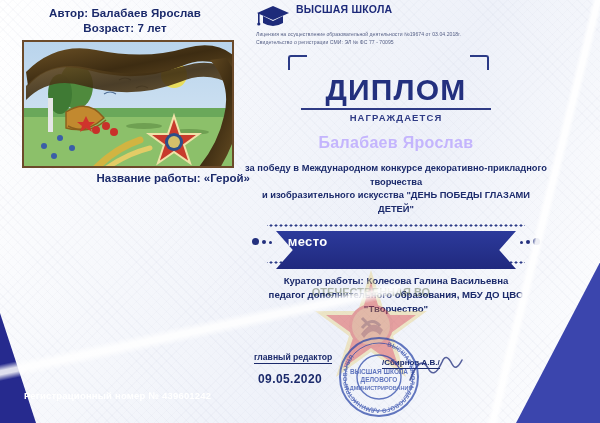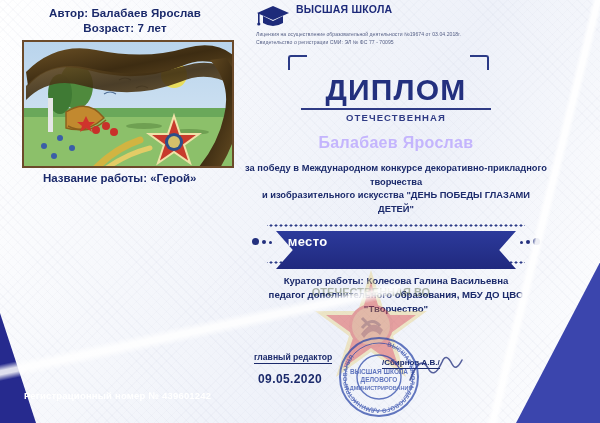--- a/index.html
+++ b/index.html
@@ -77,25 +77,24 @@
   .artwork-frame {
     position:absolute;
     left:22px; top:40px;
     width:212px; height:128px;
     border:2px solid #6b4a2a;
     background:#cfd9e6;
     overflow:hidden;
   }
   .artwork-title {
     position:absolute; left:0; top:172px; width:250px;
-    text-align:left;
+    text-align:right;
     color:#1b2a6b;
     font-size:11.5px;
     font-weight:bold;
-    margin-left:43px;
   }
   .reg-number {
     position:absolute;
     left:24px; bottom:22px;
     color:#ffffff;
     font-size:9.5px;
     font-weight:bold;
     letter-spacing:.2px;
   }
 
@@ -353,21 +352,21 @@
       <div>Свидетельство о регистрации СМИ: ЭЛ № ФС 77 - 70095</div>
     </div>
   </div>
 
   <div class="bracket tl"></div>
   <div class="bracket tr"></div>
 
   <div class="right-col">
     <div class="t-diplom">ДИПЛОМ</div>
     <div class="rule"></div>
-    <div class="t-nagr">ОТЕЧЕСТВЕННАЯ</div>
+    <div class="t-nagr">НАГРАЖДАЕТСЯ</div>
 
     <div class="recipient">Балабаев Ярослав</div>
 
     <div class="contest">
       <div>за победу в Международном конкурсе декоративно-прикладного творчества</div>
       <div>и изобразительного искусства "ДЕНЬ ПОБЕДЫ ГЛАЗАМИ ДЕТЕЙ"</div>
     </div>
 
     <div class="dots"></div>
 

